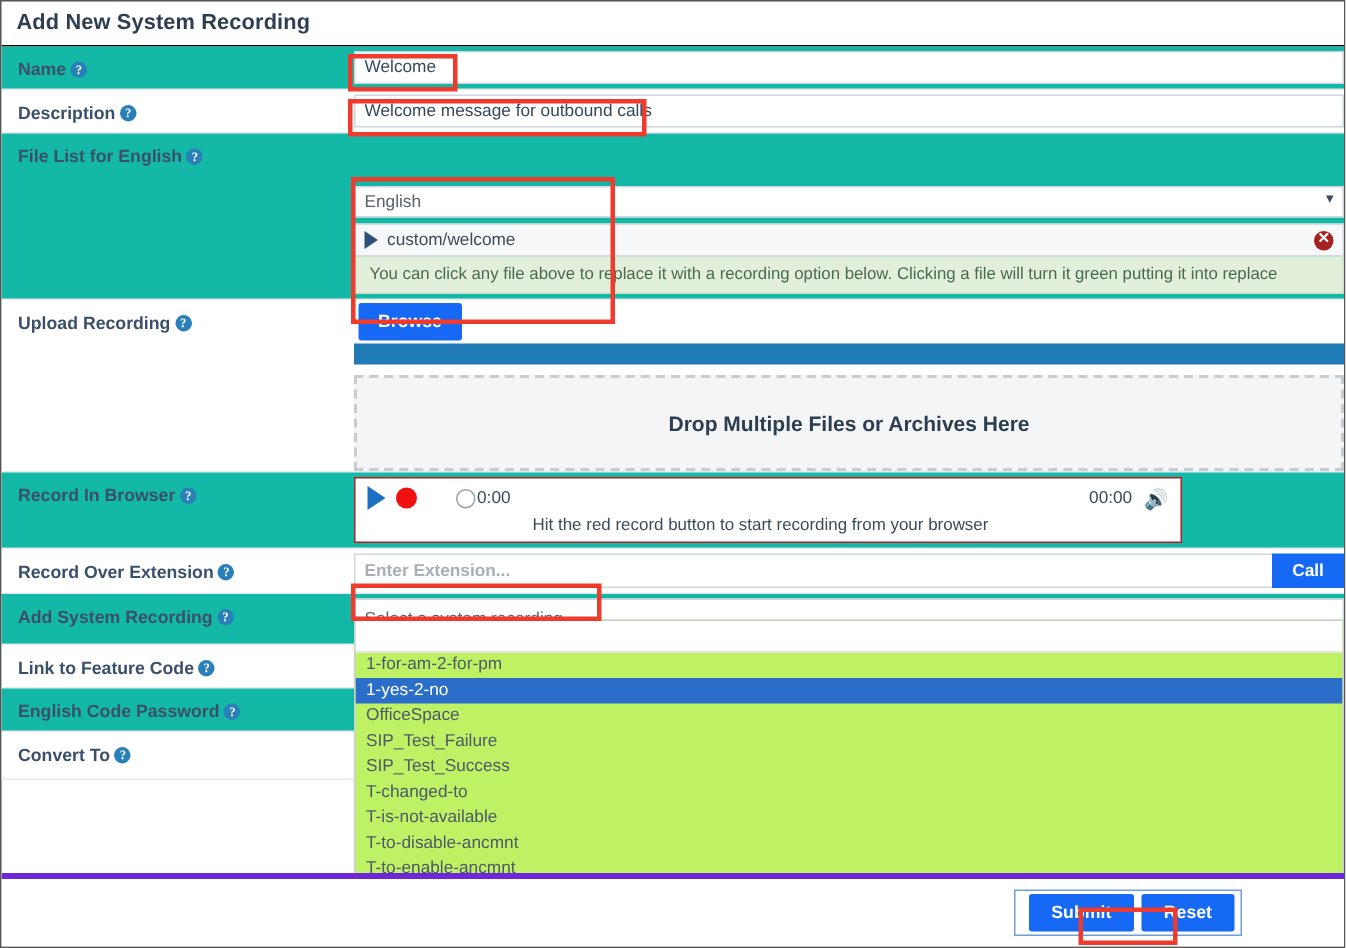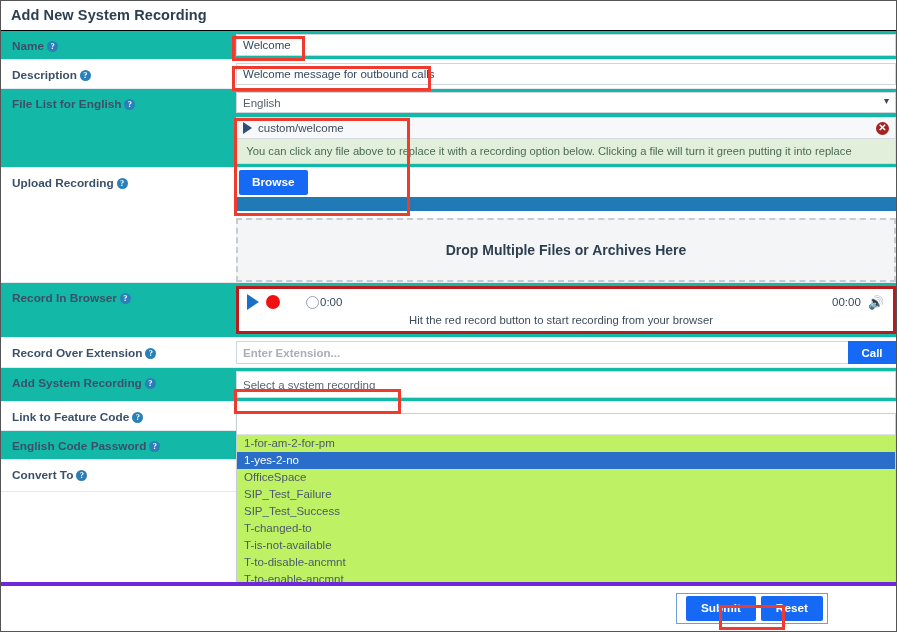--- a/index.html
+++ b/index.html
@@ -81,21 +81,21 @@
     background: #fff;
     font-family: "Liberation Sans", sans-serif;
     font-size: 11.5px;
     color: #34495e;
     padding: 2px 6px;
     outline: none;
     display: block;
   }
   .txt::placeholder { color: #a7b0b8; }
 
-  .sel-wrap { position: relative; width: 660px; }
+  .sel-wrap { position: relative; width: 660px; margin-top: 32px; }
   .sel {
     width: 660px; height: 21px;
     border: 1px solid #cfd6dd;
     background: #fff;
     font-size: 11.5px;
     color: #55616c;
     padding: 1px 20px 1px 6px;
     appearance: none;
     -webkit-appearance: none;
     font-family: "Liberation Sans", sans-serif;
@@ -187,22 +187,22 @@
     display: flex;
     align-items: center;
     justify-content: center;
     color: #2c3e50;
     font-weight: bold;
     font-size: 14px;
   }
 
   
   .recorder {
-    width: 660px;
-    border: 3px solid #b91c1c;
+    width: 552px;
+    border: 1px solid #b91c1c;
     background: #fff;
     padding: 3px 8px 5px;
   }
   .rec-top {
     display: flex;
     align-items: center;
     height: 20px;
   }
   .rec-play {
     width: 0; height: 0;

